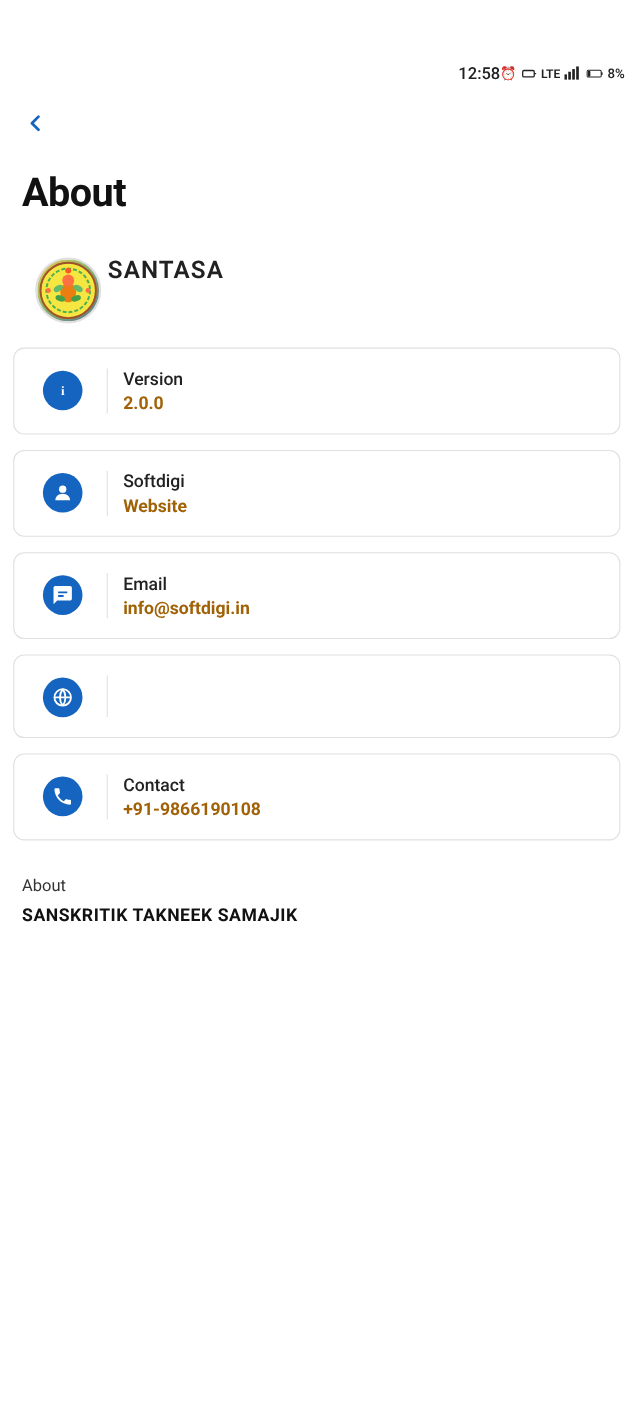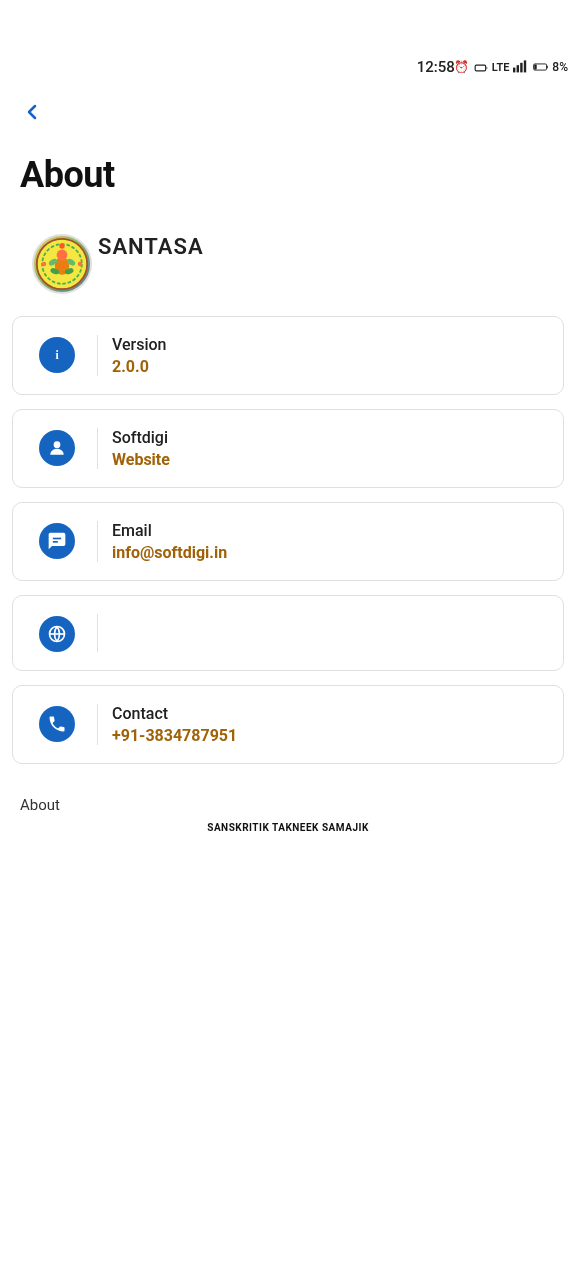--- a/index.html
+++ b/index.html
@@ -149,25 +149,24 @@
     
     .footer-section {
       padding: 18px 20px 10px 20px;
     }
     .footer-about-label {
       font-size: 15px;
       color: #333;
       margin-bottom: 8px;
     }
     .footer-about-value {
-      font-size: 10px;
+      font-size: 16px;
       font-weight: 700;
       color: #111;
       letter-spacing: 0.5px;
-      text-align: center;
     }
   </style>
 </head>
 <body>
 
 <div class="status-bar">
   <span class="status-time">12:58</span>
   <div class="status-icons">
 
     <span>⏰</span>
@@ -298,21 +297,21 @@
       <div class="card-icon-wrap">
         <div class="card-icon" style="background:#1565C0;">
           <svg width="20" height="20" viewBox="0 0 24 24" fill="white">
             <path d="M6.6 10.8c1.4 2.8 3.8 5.1 6.6 6.6l2.2-2.2c.3-.3.7-.4 1-.2 1.1.4 2.3.6 3.6.6.6 0 1 .4 1 1V20c0 .6-.4 1-1 1-9.4 0-17-7.6-17-17 0-.6.4-1 1-1h3.5c.6 0 1 .4 1 1 0 1.3.2 2.5.6 3.6.1.3 0 .7-.2 1L6.6 10.8z" fill="white"></path>
           </svg>
         </div>
       </div>
       <div class="card-divider"></div>
       <div class="card-content">
         <div class="card-label">Contact</div>
-        <div class="card-value">+91-3834787951</div>
+        <div class="card-value">+91-9866190108</div>
       </div>
     </div>
   </div>
 
 <div class="footer-section">
   <div class="footer-about-label">About</div>
   <div class="footer-about-value">SANSKRITIK TAKNEEK SAMAJIK</div>
 </div>
 
 </body></html>

